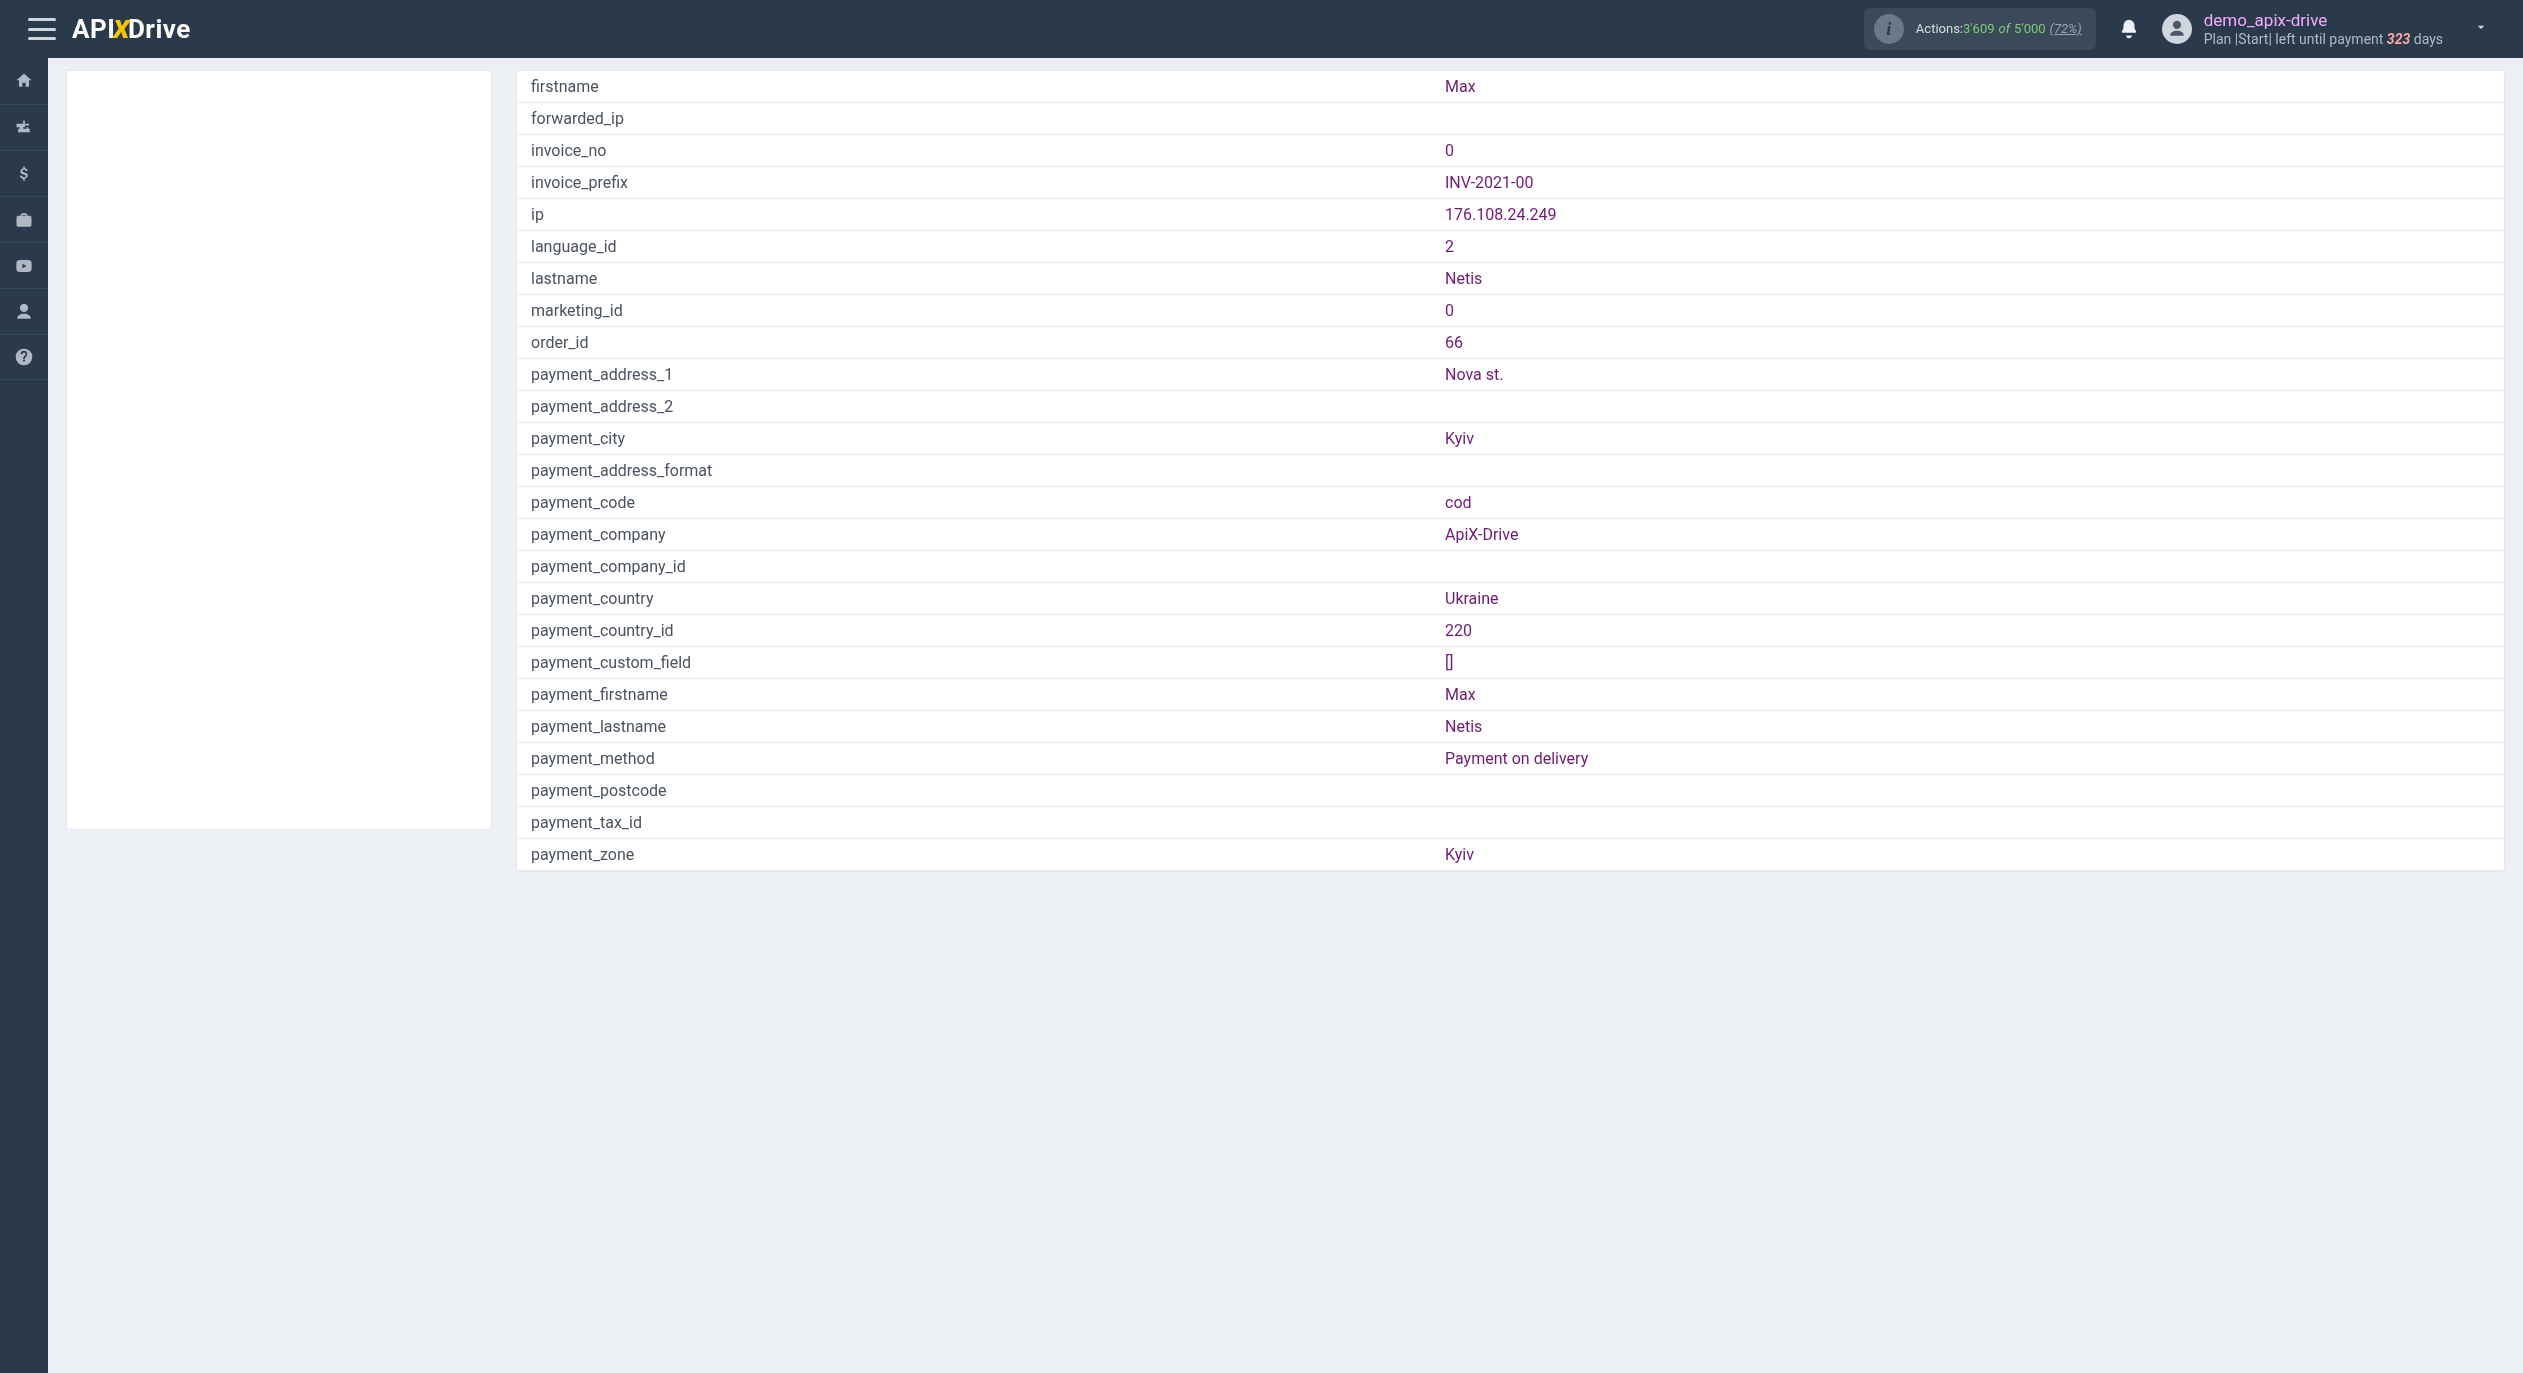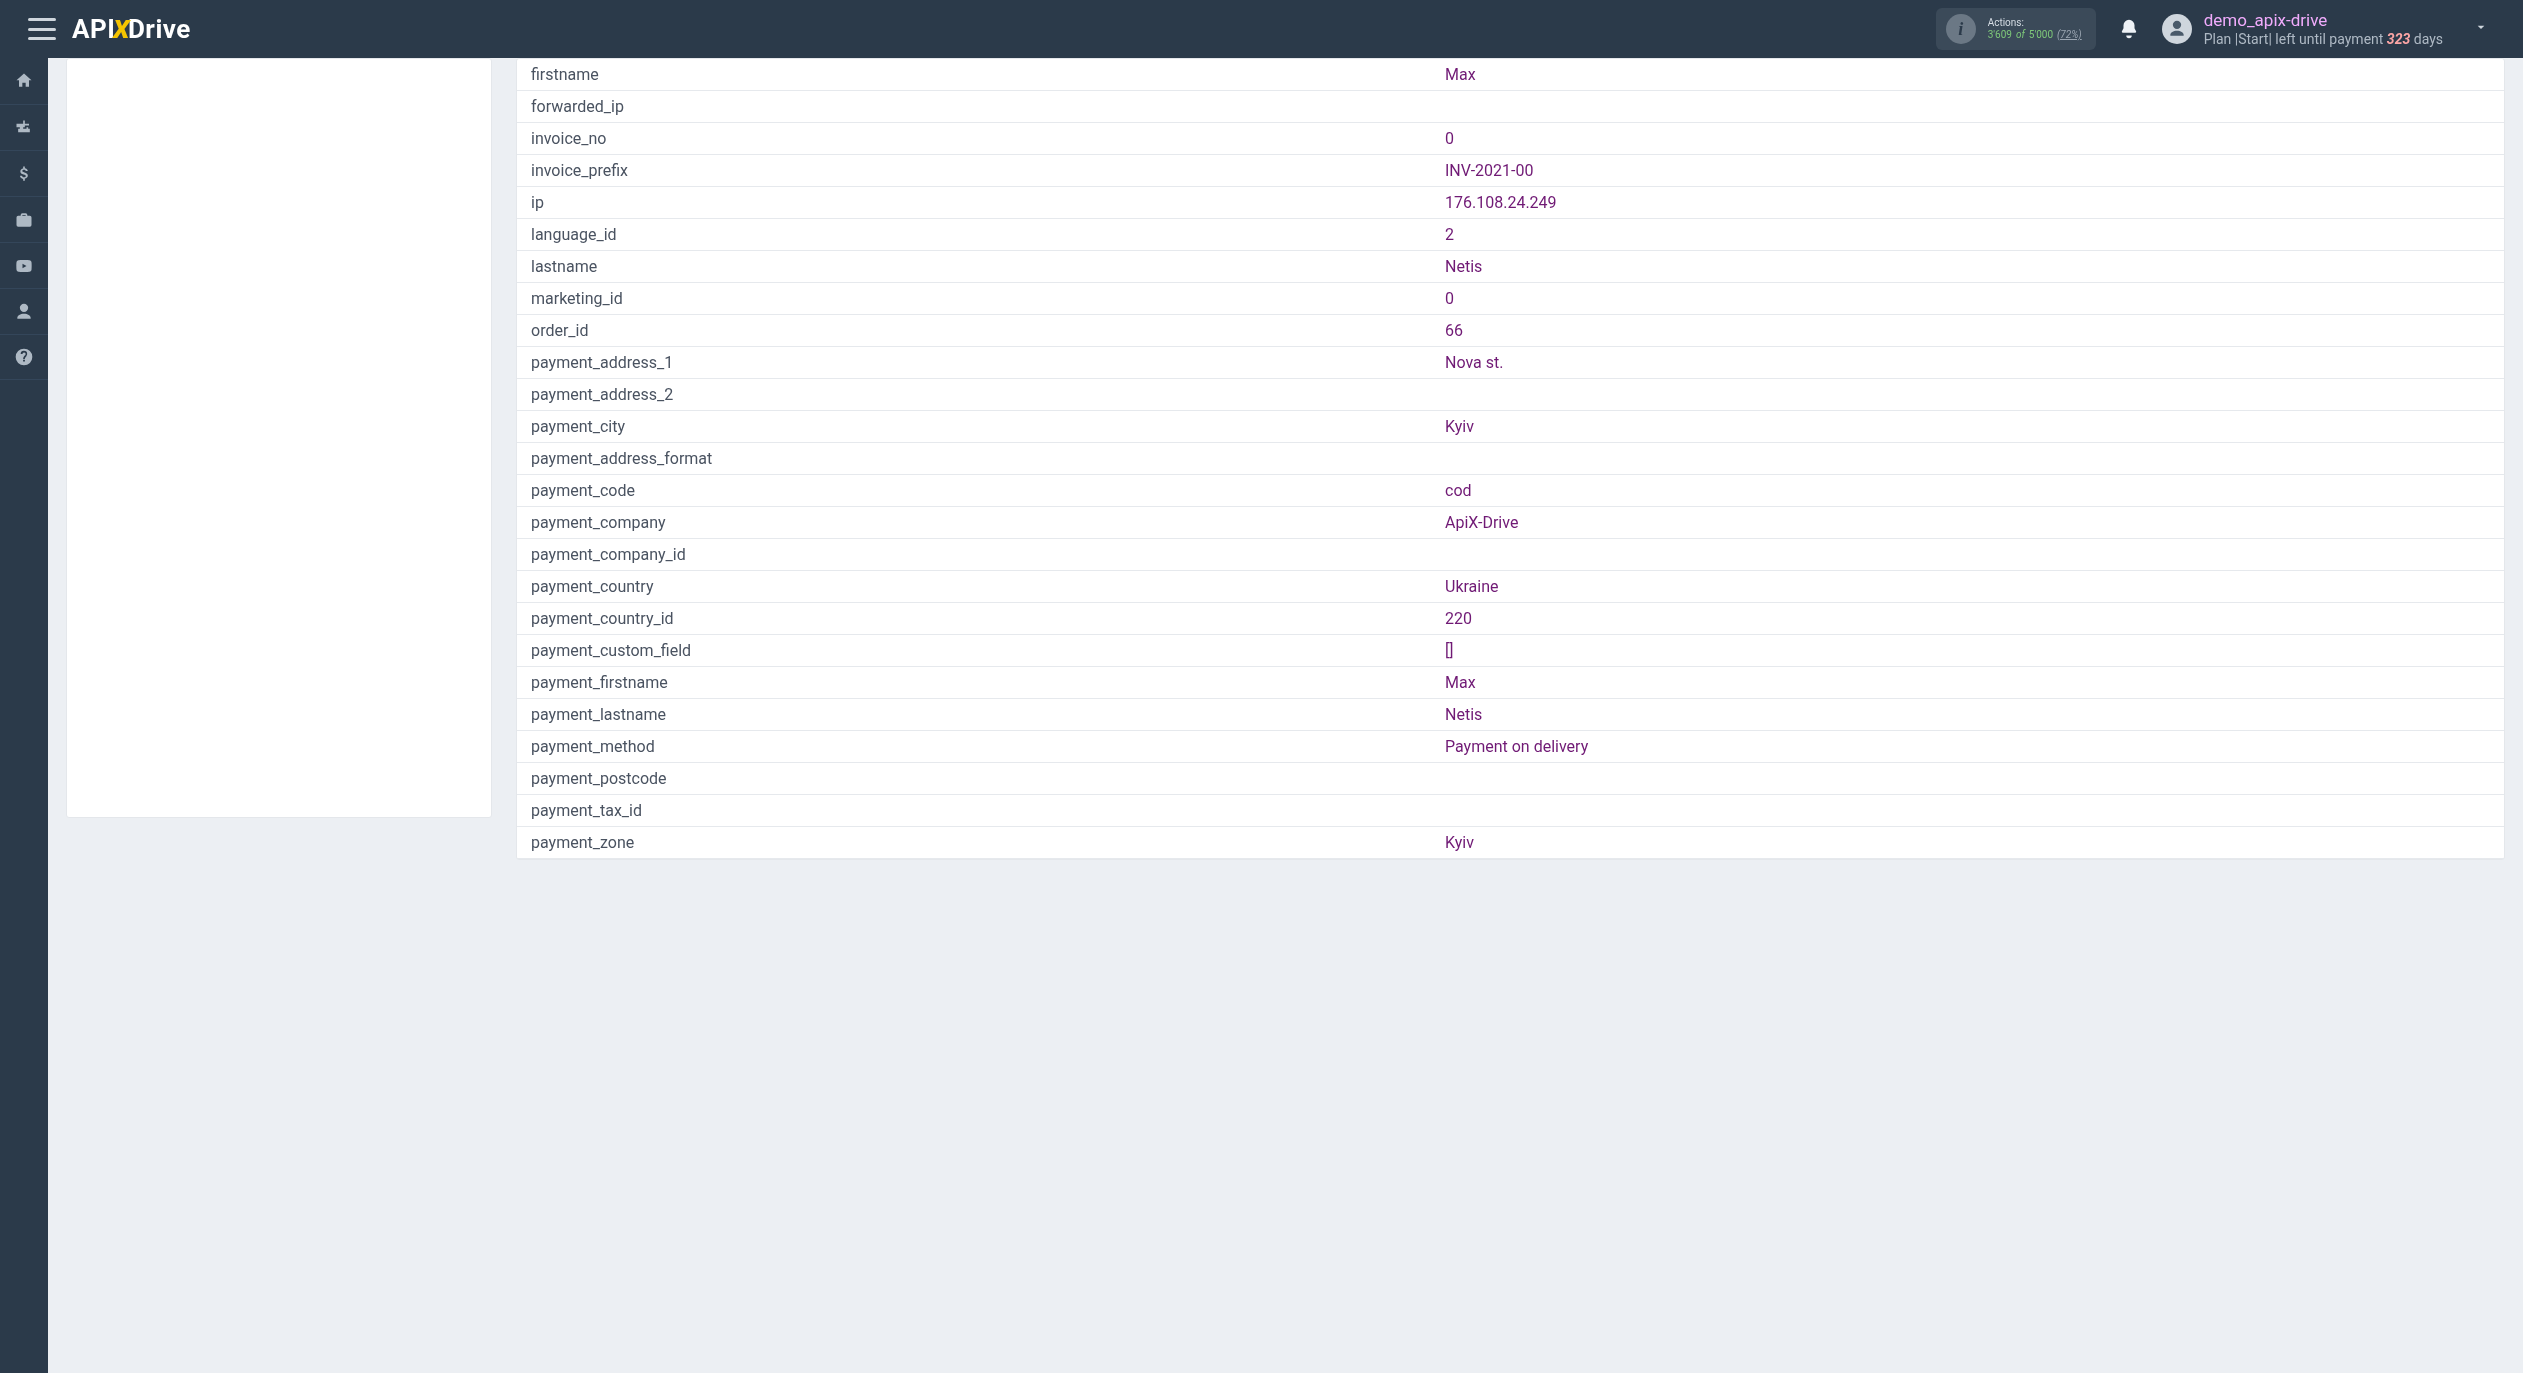--- a/index.html
+++ b/index.html
@@ -16,21 +16,21 @@
   .topbar .hamburger span { display:block; height:3px; background:#cfd6dd; border-radius:2px; }
   .brand { display:flex; align-items:center; font-weight:700; font-size:26px; letter-spacing:0.5px; user-select:none; }
   .brand .api { color:#fff; }
   .brand .x   { color:#f5c400; position:relative; margin:0 -2px; font-style:italic; font-weight:900; }
   .brand .drive { color:#fff; }
 
   .topbar-right { margin-left:auto; display:flex; align-items:center; gap:22px; }
 
   .actions-box { background:#3b4a59; border-radius:6px; padding:6px 14px 6px 10px; display:flex; align-items:center; gap:12px; }
   .actions-box .info-circle { width:30px; height:30px; border-radius:50%; background:#6b7885; display:flex; align-items:center; justify-content:center; font-weight:700; color:#2b3a4a; font-family:Georgia, serif; font-style:italic; font-size:18px; }
-  .actions-text { display:flex; flex-direction:column; line-height:1.25; font-size:10px; }
+  .actions-text { display:flex; flex-direction:row; line-height:1.25; font-size:13px; }
   .actions-text .label { color:#d6dde4; }
   .actions-text .numbers { display:flex; gap:4px; }
   .actions-text .used { color:#7fc97a; }
   .actions-text .of   { color:#7fc97a; font-style:italic; }
   .actions-text .total{ color:#7fc97a; }
   .actions-text .pct  { color:#9aa5b1; font-style:italic;text-decoration:underline; }
 
   .bell { width:22px; height:22px; cursor:pointer; }
   .bell svg { width:100%; height:100%; fill:#eef2f6; }
 
@@ -51,21 +51,21 @@
     background: #2b3a4a; z-index: 40; display:flex; flex-direction:column;
   }
   .sidebar .nav-item { height:46px; border-top:1px solid #34465a; display:flex; align-items:center; justify-content:center; cursor:pointer; }
   .sidebar .nav-item:first-child { border-top:none; }
   .sidebar .nav-item svg { width:20px; height:20px; fill:#aeb9c4; }
   .sidebar .nav-item:last-of-type { border-bottom:1px solid #34465a; }
 
   
   .page {
     position:absolute; top:58px; left:48px; right:0; bottom:0;
-    overflow:auto; padding: 0 18px 18px 18px;
+    overflow:auto; padding: 12px 18px 18px 18px;
   }
   .cols { display:flex; gap:24px; align-items:flex-start; }
   .panel-left {
     width: 426px; min-height: 760px; background:#fff; border-radius:3px; border:1px solid #e4e7eb;
   }
   .panel-right {
     flex:1; background:#fff; border:1px solid #e4e7eb; border-radius:3px;
   }
 
   table.data { width:100%; border-collapse:collapse; }

